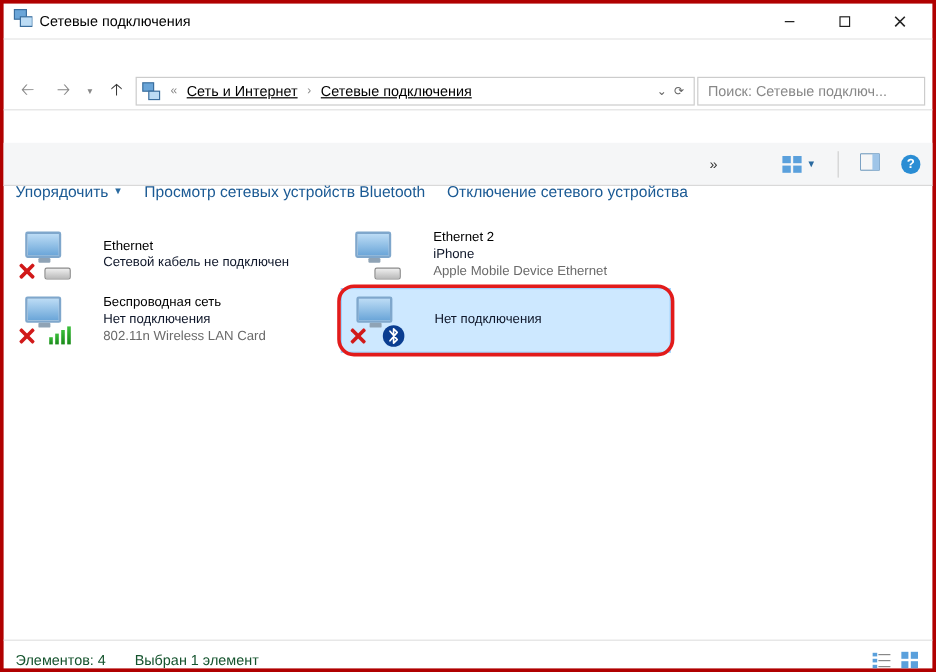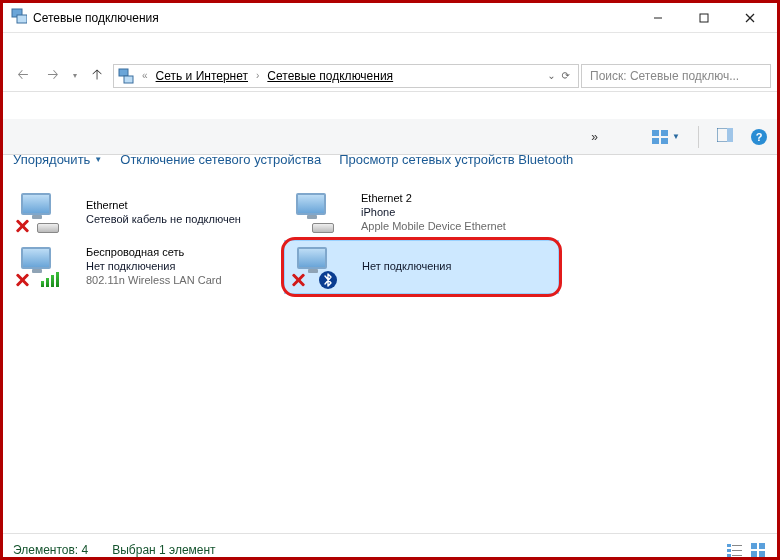--- a/index.html
+++ b/index.html
@@ -123,22 +123,22 @@
     <div class="searchbox">
       <span>Поиск: Сетевые подключ...</span>
     </div>
   </div>
 
   <div class="toolbar">
     <span class="tb-item">
       <span>Упорядочить</span>
       <span class="tb-dd">▼</span>
     </span>
+    <span class="tb-item">Просмотр сетевых устройств Bluetooth</span>
     <span class="tb-item">Отключение сетевого устройства</span>
-    <span class="tb-item">Просмотр сетевых устройств Bluetooth</span>
     <span class="tb-chevrons">»</span>
     <span class="tb-spacer"></span>
     <span class="tb-view">
       <svg width="18" height="16">
             <rect x="1" y="1" width="7" height="6" fill="#5aa0dc"></rect>
             <rect x="10" y="1" width="7" height="6" fill="#5aa0dc"></rect>
             <rect x="1" y="9" width="7" height="6" fill="#5aa0dc"></rect>
             <rect x="10" y="9" width="7" height="6" fill="#5aa0dc"></rect>
           </svg>
       <span class="tb-dd">▼</span>

